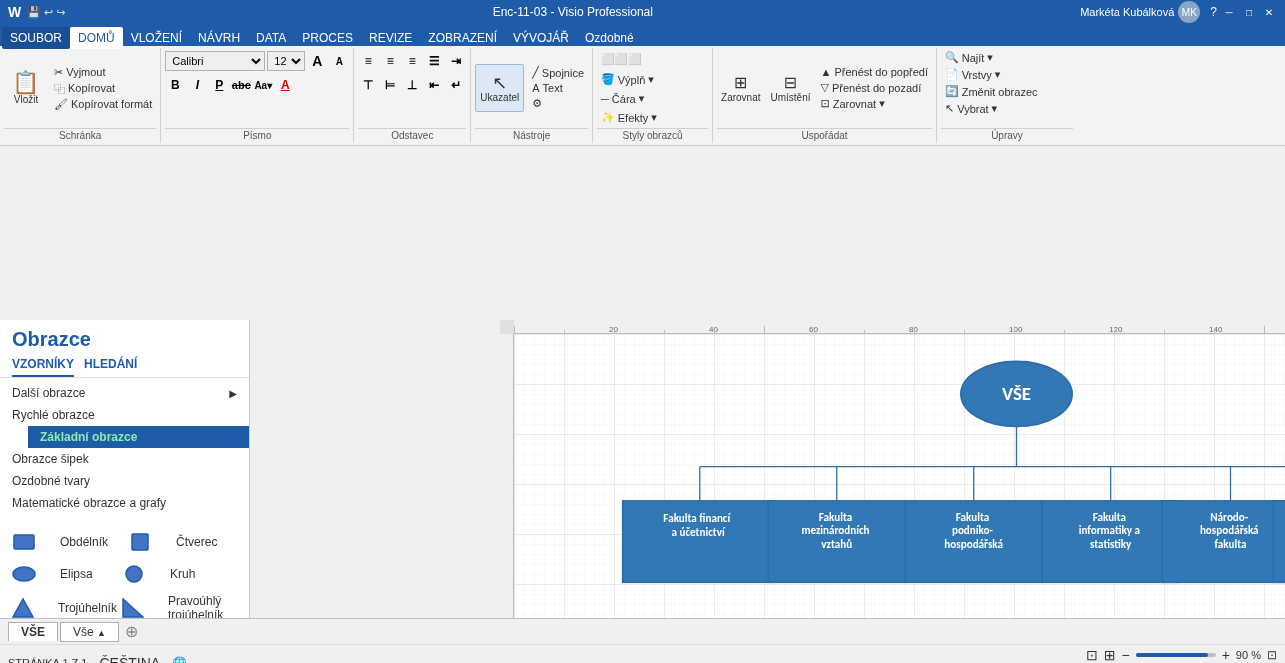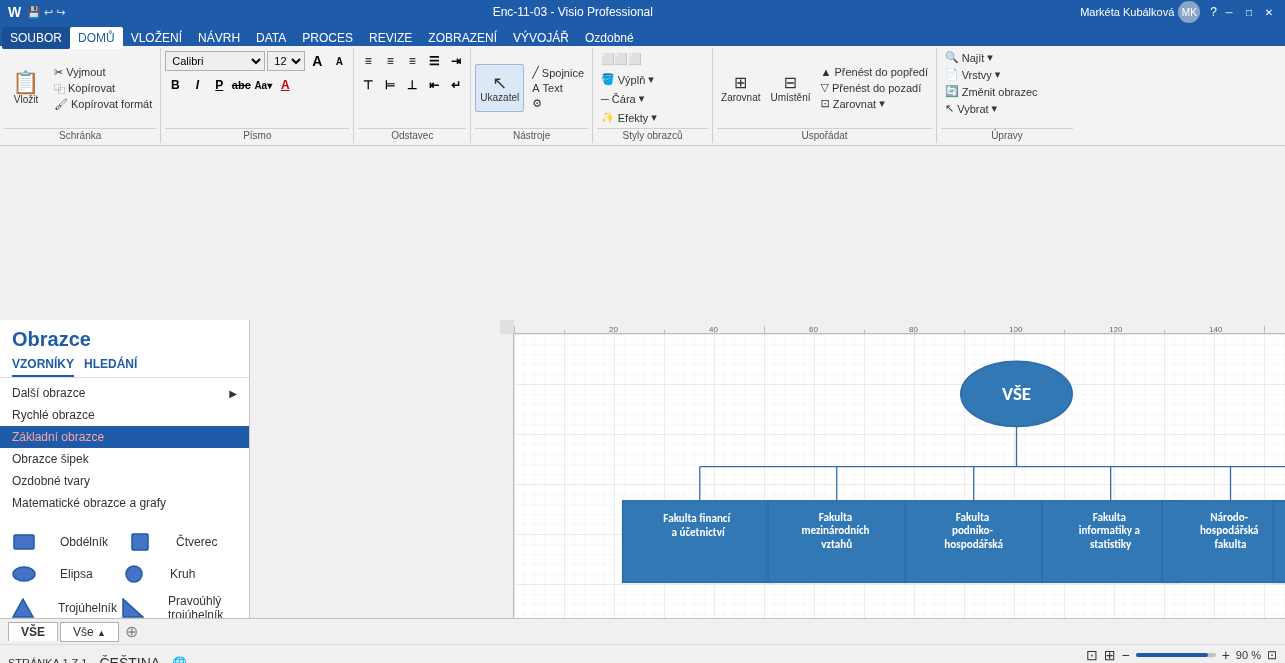--- a/index.html
+++ b/index.html
@@ -162,21 +162,21 @@
 
     .sidebar-menu-item {
       display: flex;
       align-items: center;
       justify-content: space-between;
       padding: 4px 12px;
       cursor: pointer;
       font-size: 12px;
       color: #333;
     }
-    .sidebar-menu-item.active { background: #1e5ba8; color: #fca5a5; font-weight: normal; }
+    .sidebar-menu-item.active { background: #1e5ba8; color: #86efac; font-weight: bold; margin-left: 28px; }
     .sidebar-menu-item .arrow { font-size: 10px; }
 
     
     #shape-gallery {
       padding: 8px 12px;
     }
     .shape-row {
       display: flex;
       align-items: center;
       margin-bottom: 8px;

